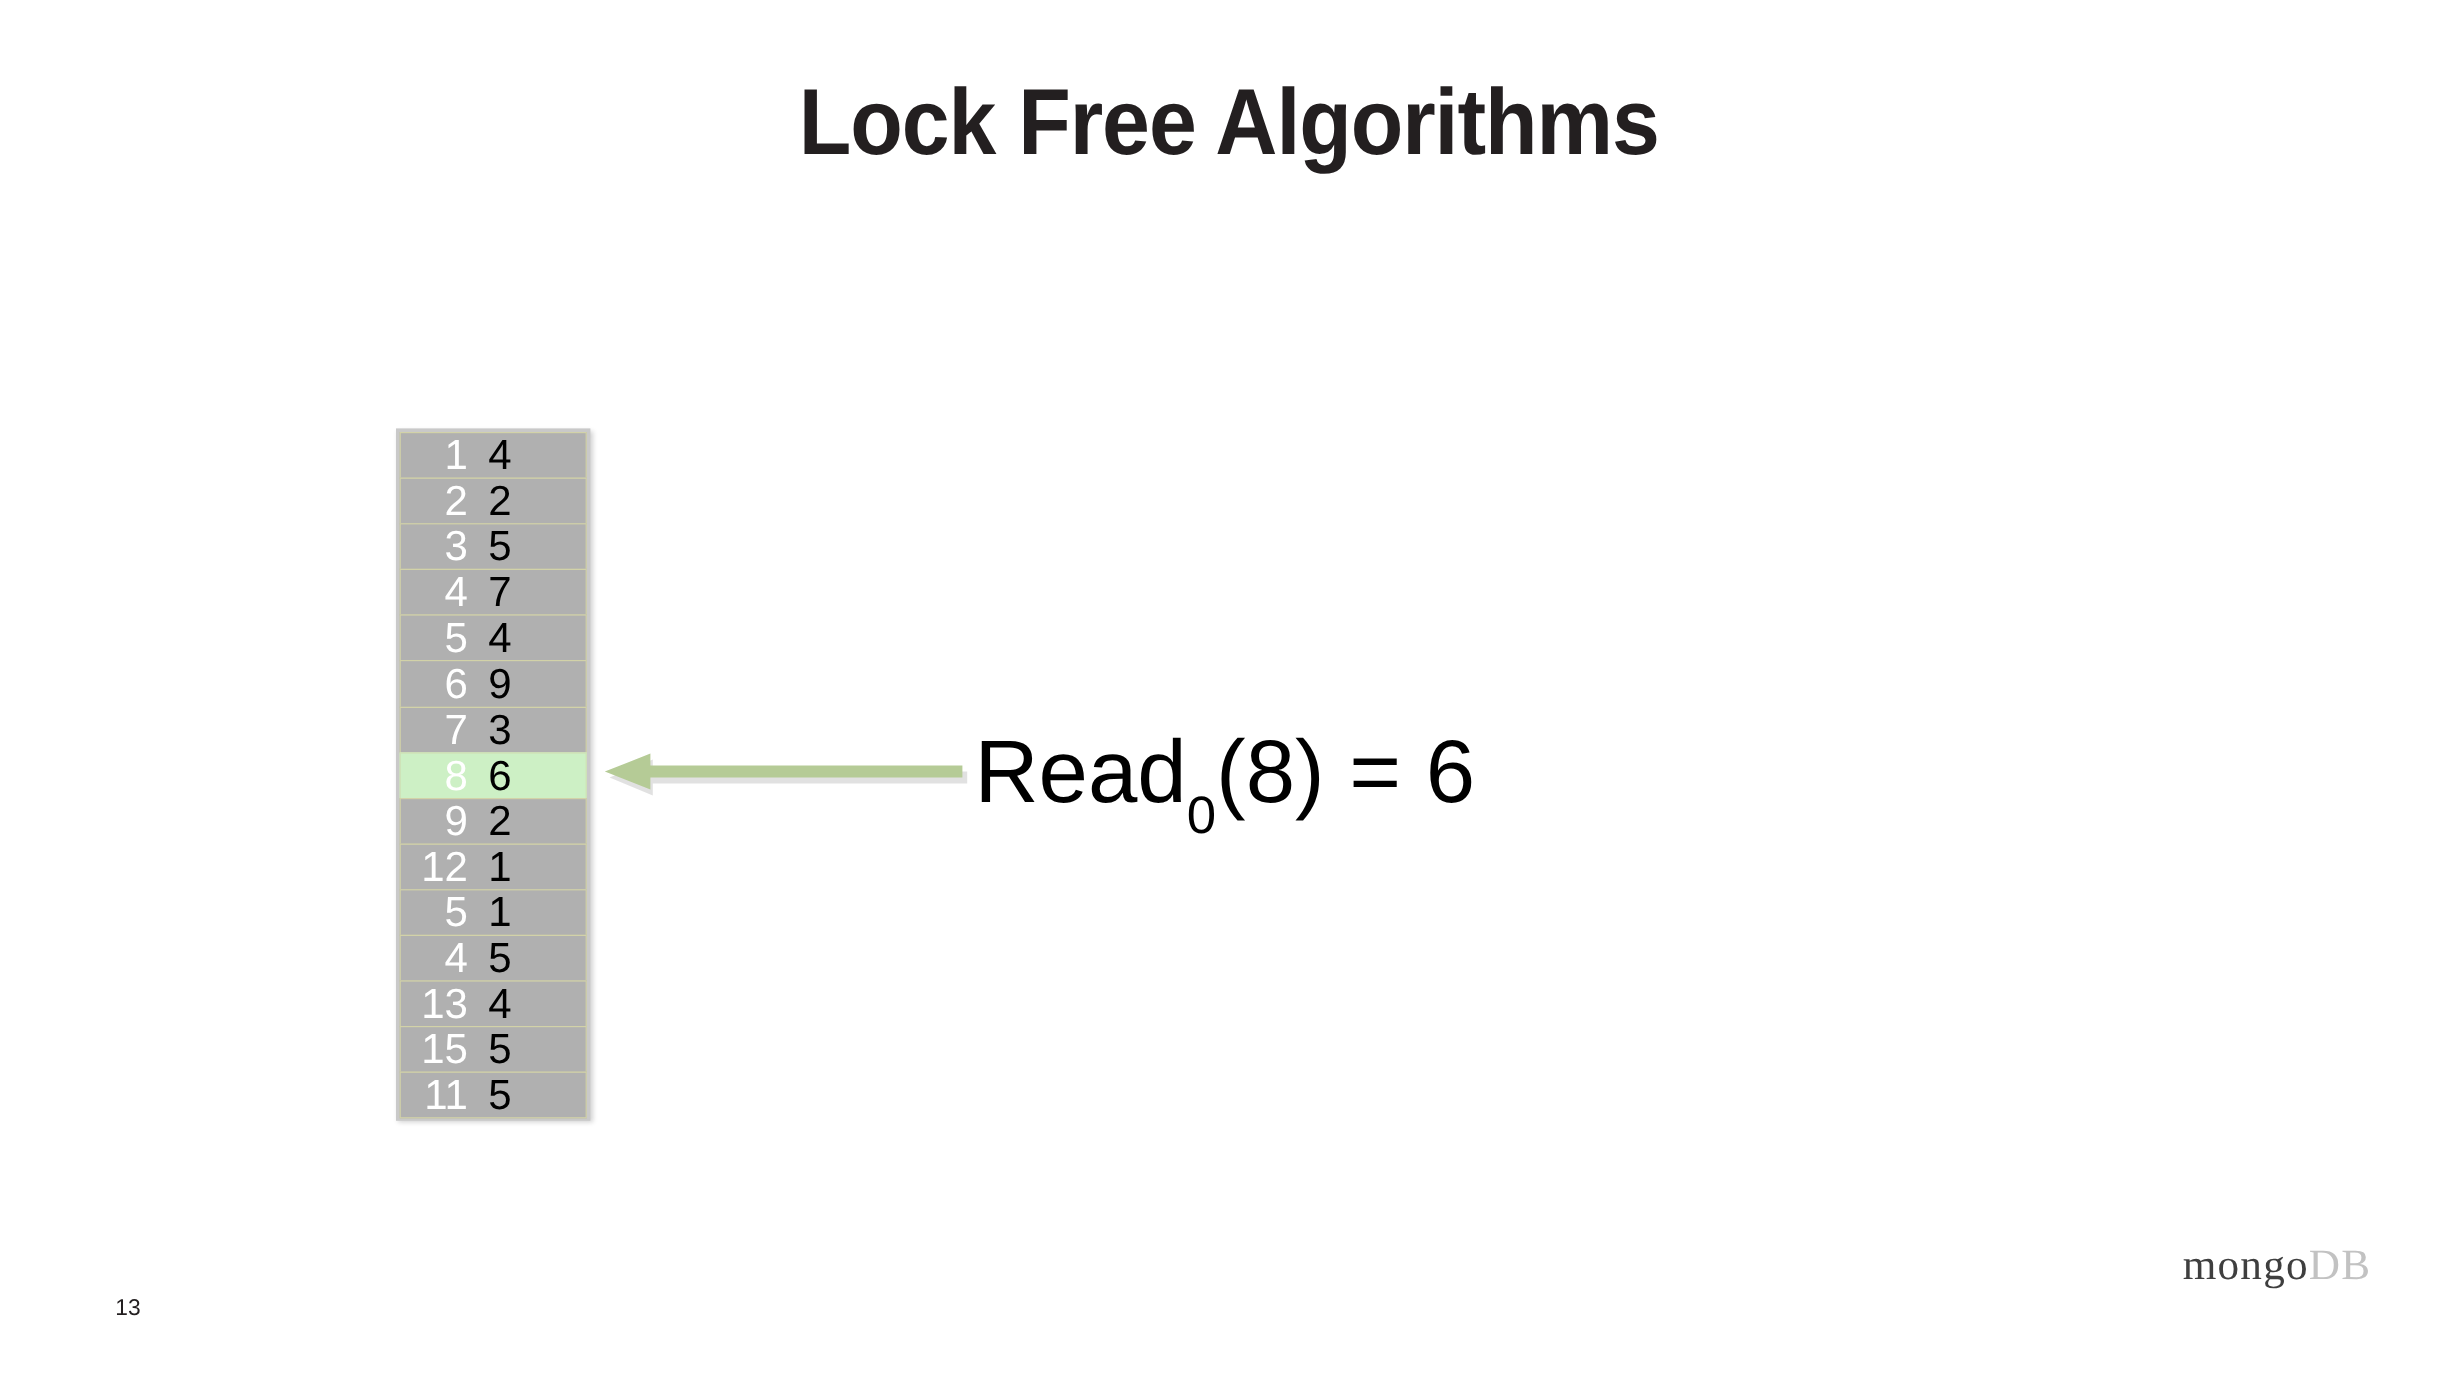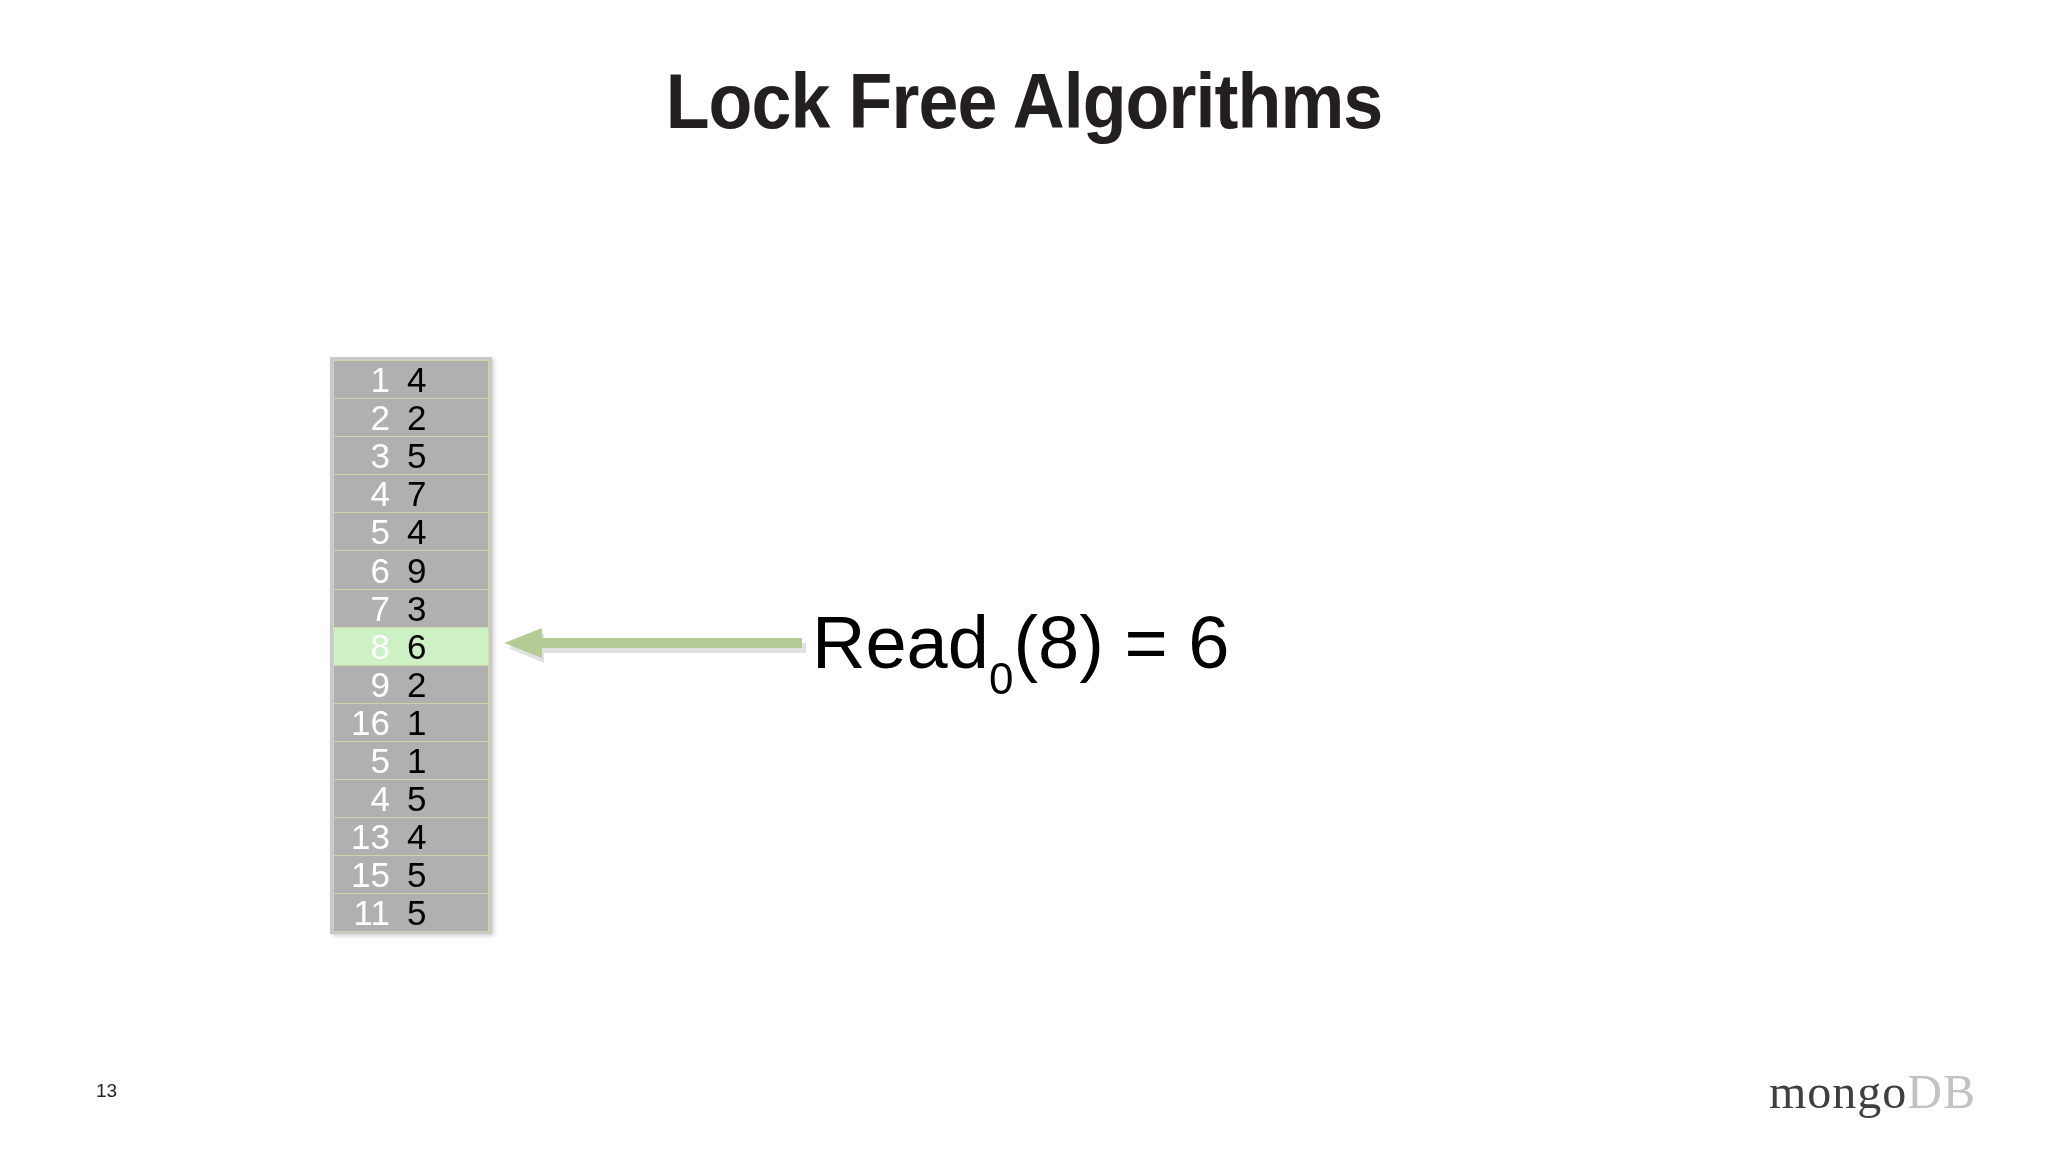--- a/index.html
+++ b/index.html
@@ -113,23 +113,23 @@
     position: absolute;
     left: 96px;
     top: 1080px;
     font-size: 19px;
     color: #231f20;
     font-family: "Liberation Sans", sans-serif;
   }
   #mongodb-logo {
     position: absolute;
     right: 72px;
-    top: 1068px;
+    top: 1036px;
     font-family: "Liberation Serif", serif;
-    font-size: 48px;
+    font-size: 36px;
     line-height: 1;
     letter-spacing: 1px;
     white-space: nowrap;
   }
   #mongodb-logo .word-mongo { color: #3f3f3f; }
   #mongodb-logo .word-db { color: #c2c2c2; }
 </style>
 </head>
 <body>
 
@@ -168,21 +168,21 @@
       </div>
       <div class="array-row highlight">
         <span class="cell-index">8</span>
         <span class="cell-value">6</span>
       </div>
       <div class="array-row">
         <span class="cell-index">9</span>
         <span class="cell-value">2</span>
       </div>
       <div class="array-row">
-        <span class="cell-index">16</span>
+        <span class="cell-index">12</span>
         <span class="cell-value">1</span>
       </div>
       <div class="array-row">
         <span class="cell-index">5</span>
         <span class="cell-value">1</span>
       </div>
       <div class="array-row">
         <span class="cell-index">4</span>
         <span class="cell-value">5</span>
       </div>

